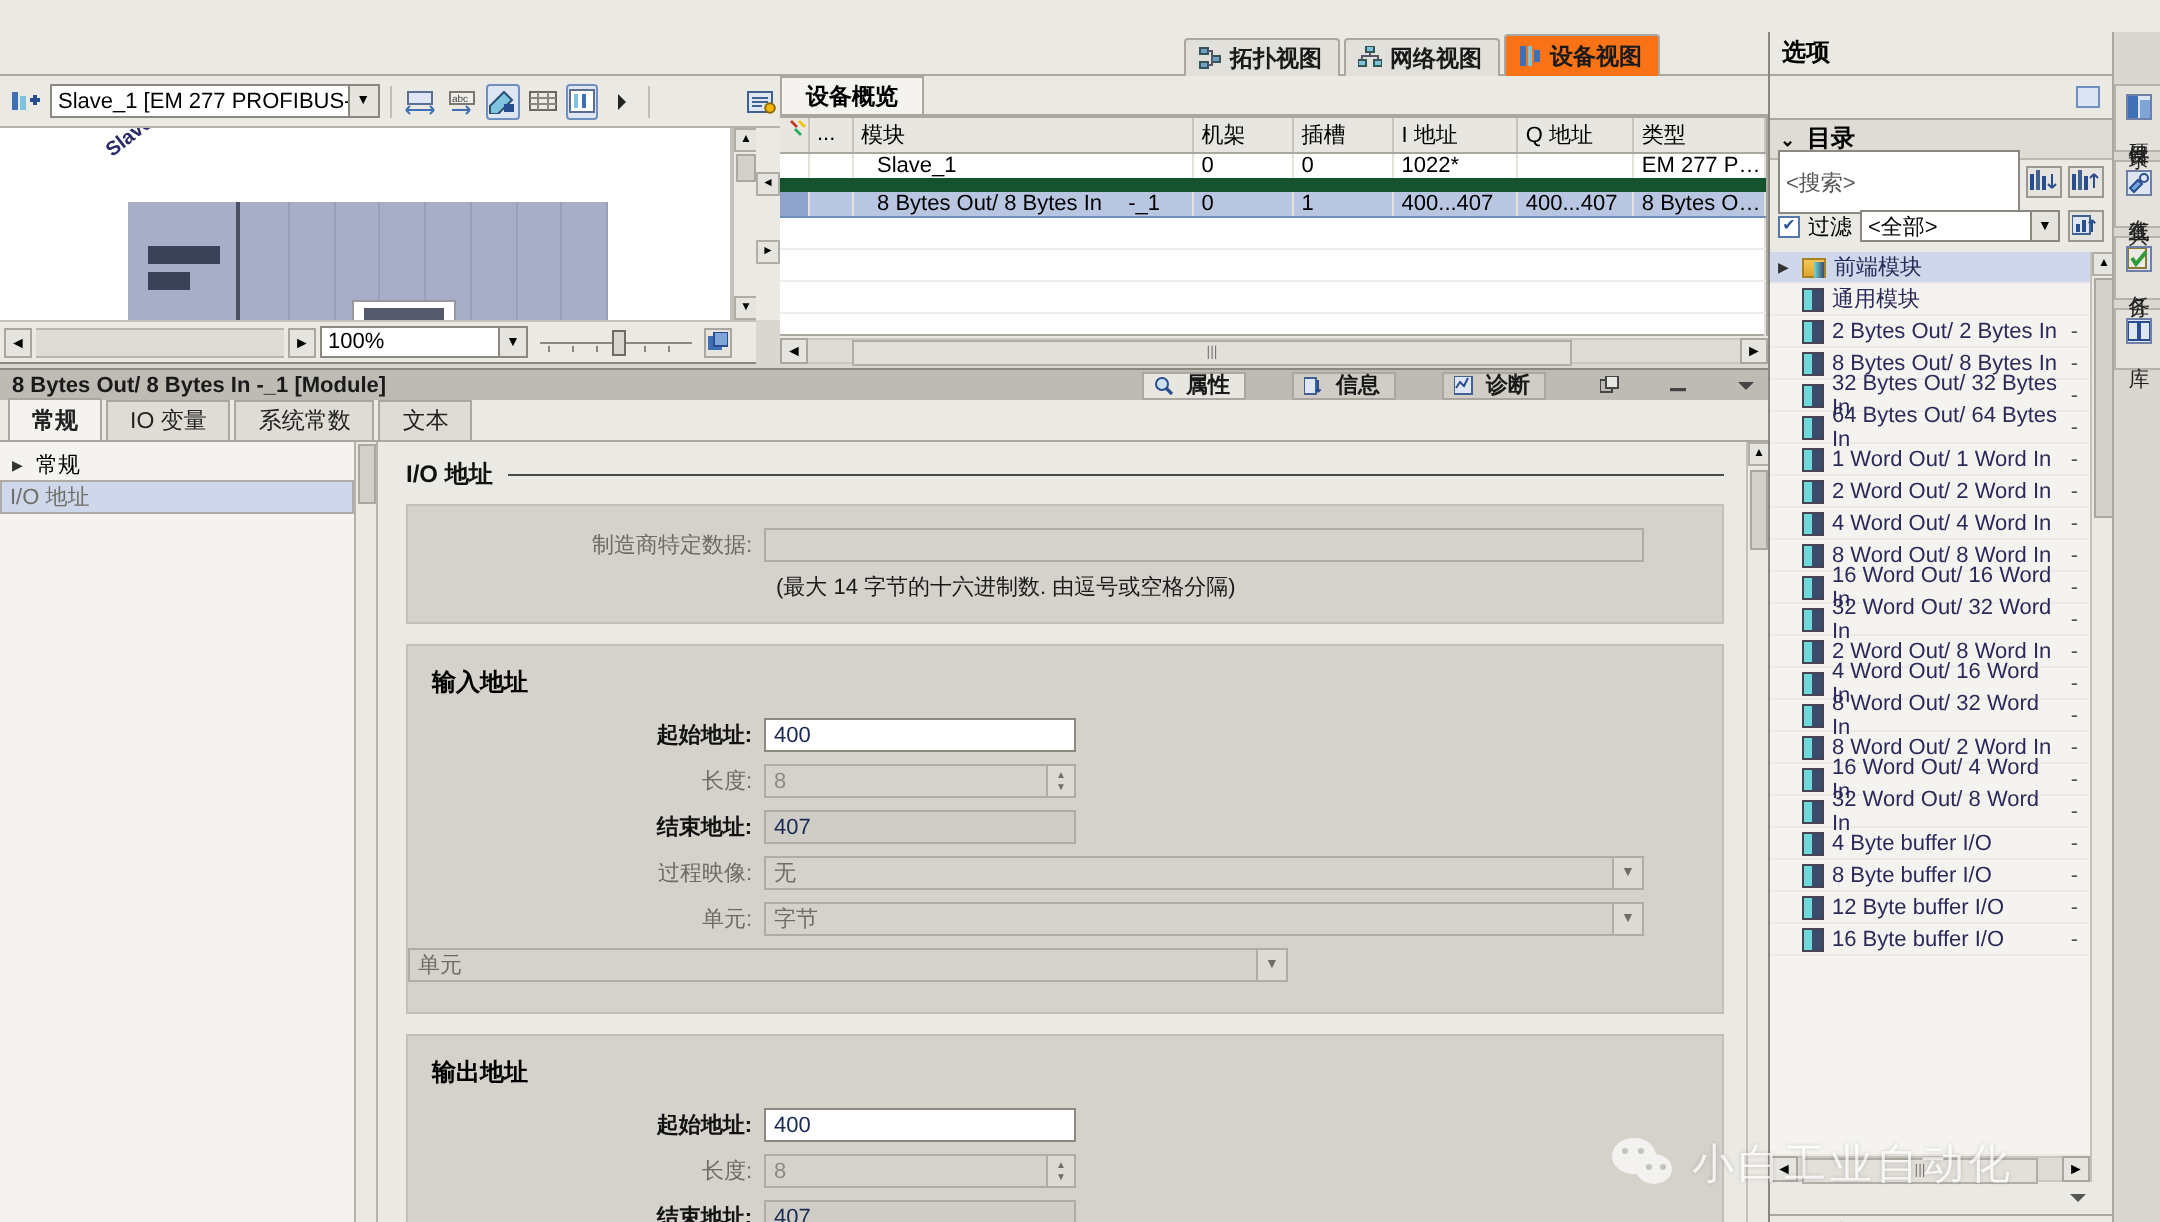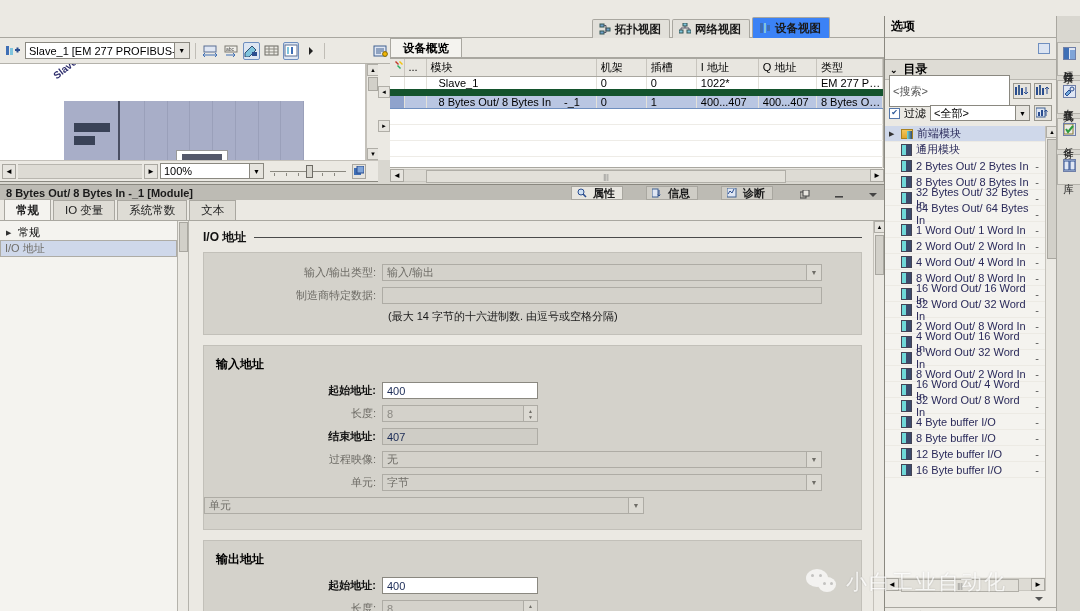--- a/index.html
+++ b/index.html
@@ -10,21 +10,21 @@
     background:#ebe9e3;
   }
   .app{position:relative;width:1080px;height:611px;background:#d9d7d0;margin-top:16px;}
 
   
   .topbar{position:absolute;left:0;top:0;width:884px;height:22px;background:#ebe9e3;border-bottom:1px solid #a9a7a0;}
   .viewtabs{position:absolute;left:592px;top:2px;height:20px;display:flex;align-items:flex-end;}
   .vtab{height:19px;padding:0 8px 0 6px;display:flex;align-items:center;gap:4px;
         background:#e2e0da;border:1px solid #a9a7a0;border-bottom:none;margin-right:2px;
         font-size:11.5px;font-weight:bold;color:#1a1a1a;border-radius:2px 2px 0 0;}
-  .vtab.active{background:#3b82f6;height:21px;}
+  .vtab.active{background:#f97316;height:21px;}
   .vtab-ico{width:12px;height:12px;display:inline-block;position:relative;}
 
   
   .toolbar{position:absolute;left:0;top:22px;width:390px;height:26px;background:#ebe9e3;border-bottom:1px solid #b4b2ab;
            display:flex;align-items:center;padding-left:4px;gap:3px;}
   .tb-ico{width:18px;height:18px;border:1px solid transparent;display:flex;align-items:center;justify-content:center;}
   .tb-ico.framed{border:1px solid #6f8fbf;background:#dde6f2;border-radius:2px;}
   .combo{width:178px;height:17px;background:#fff;border:1px solid #8a8880;display:flex;align-items:center;
          font-size:11px;padding-left:3px;position:relative;overflow:hidden;white-space:nowrap;}
   .combo .arrow{position:absolute;right:0;top:0;width:15px;height:15px;background:#e6e4de;border-left:1px solid #8a8880;
@@ -78,21 +78,21 @@
   .cellpad{display:inline-block;padding-left:8px;}
   .grid-hsb{position:absolute;left:0;top:130px;width:494px;height:14px;background:#ebe9e3;display:flex;align-items:center;}
   .hsb-btn{width:14px;height:13px;background:#e6e4de;border:1px solid #a9a7a0;display:flex;align-items:center;justify-content:center;font-size:8px;}
   .hsb-trough{flex:1;height:13px;background:#dddbd4;border-top:1px solid #c9c7c0;border-bottom:1px solid #c9c7c0;position:relative;}
   .hsb-thumb{position:absolute;left:22px;top:0;width:360px;height:13px;background:#e2e0d9;border:1px solid #b0aea7;
       display:flex;align-items:center;justify-content:center;font-size:7px;color:#777;}
 
   
   .props{position:absolute;left:0;top:168px;width:884px;height:443px;background:#ebe9e3;border-top:1px solid #8a8880;}
   .props-title{height:15px;background:#bdbbb4;display:flex;align-items:center;padding-left:6px;font-size:11px;font-weight:bold;color:#1a1a1a;}
-  .props-tabbtns{position:absolute;right:0;top:0;height:15px;display:flex;align-items:flex-end;gap:21px;}
+  .props-tabbtns{position:absolute;right:0;top:0;height:15px;display:flex;align-items:center;gap:21px;}
   .ptab{height:14px;padding:0 7px 0 5px;display:flex;align-items:center;gap:3px;background:#cfcdc6;
         border:1px solid #a9a7a0;font-size:11px;font-weight:bold;margin-left:2px;}
   .ptab.active{background:#e8e6e0;}
   .wbtn{width:10px;height:10px;display:inline-block;margin-right:3px;}
 
   .tabrow{height:21px;background:#ebe9e3;display:flex;align-items:flex-end;border-bottom:1px solid #a9a7a0;padding-left:4px;}
   .ptab2{height:20px;padding:0 11px;display:flex;align-items:center;background:#dedcd5;border:1px solid #a9a7a0;
          border-bottom:none;margin-right:2px;font-size:11.5px;color:#222;}
   .ptab2.active{background:#f4f3ef;font-weight:bold;height:21px;}
 
@@ -509,27 +509,20 @@
       <div class="detail">
         <div class="detail-inner">
 
           <div class="sec-head">
             <span>I/O 地址</span>
             <span class="rule"></span>
           </div>
 
           <div class="panel">
             <div class="frow">
-              <span class="flabel">输入/输出类型:</span>
-              <div class="sel w440">
-                <span>输入/输出</span>
-                <span class="ar">▼</span>
-              </div>
-            </div>
-            <div class="frow">
               <span class="flabel">制造商特定数据:</span>
               <div class="fin dis w440">
                 <span></span>
               </div>
             </div>
             <div class="hint">(最大 14 字节的十六进制数. 由逗号或空格分隔)</div>
           </div>
 
           <div class="panel">
             <div style="font-size:12px;font-weight:bold;padding:0 0 8px 12px;">输入地址</div>

